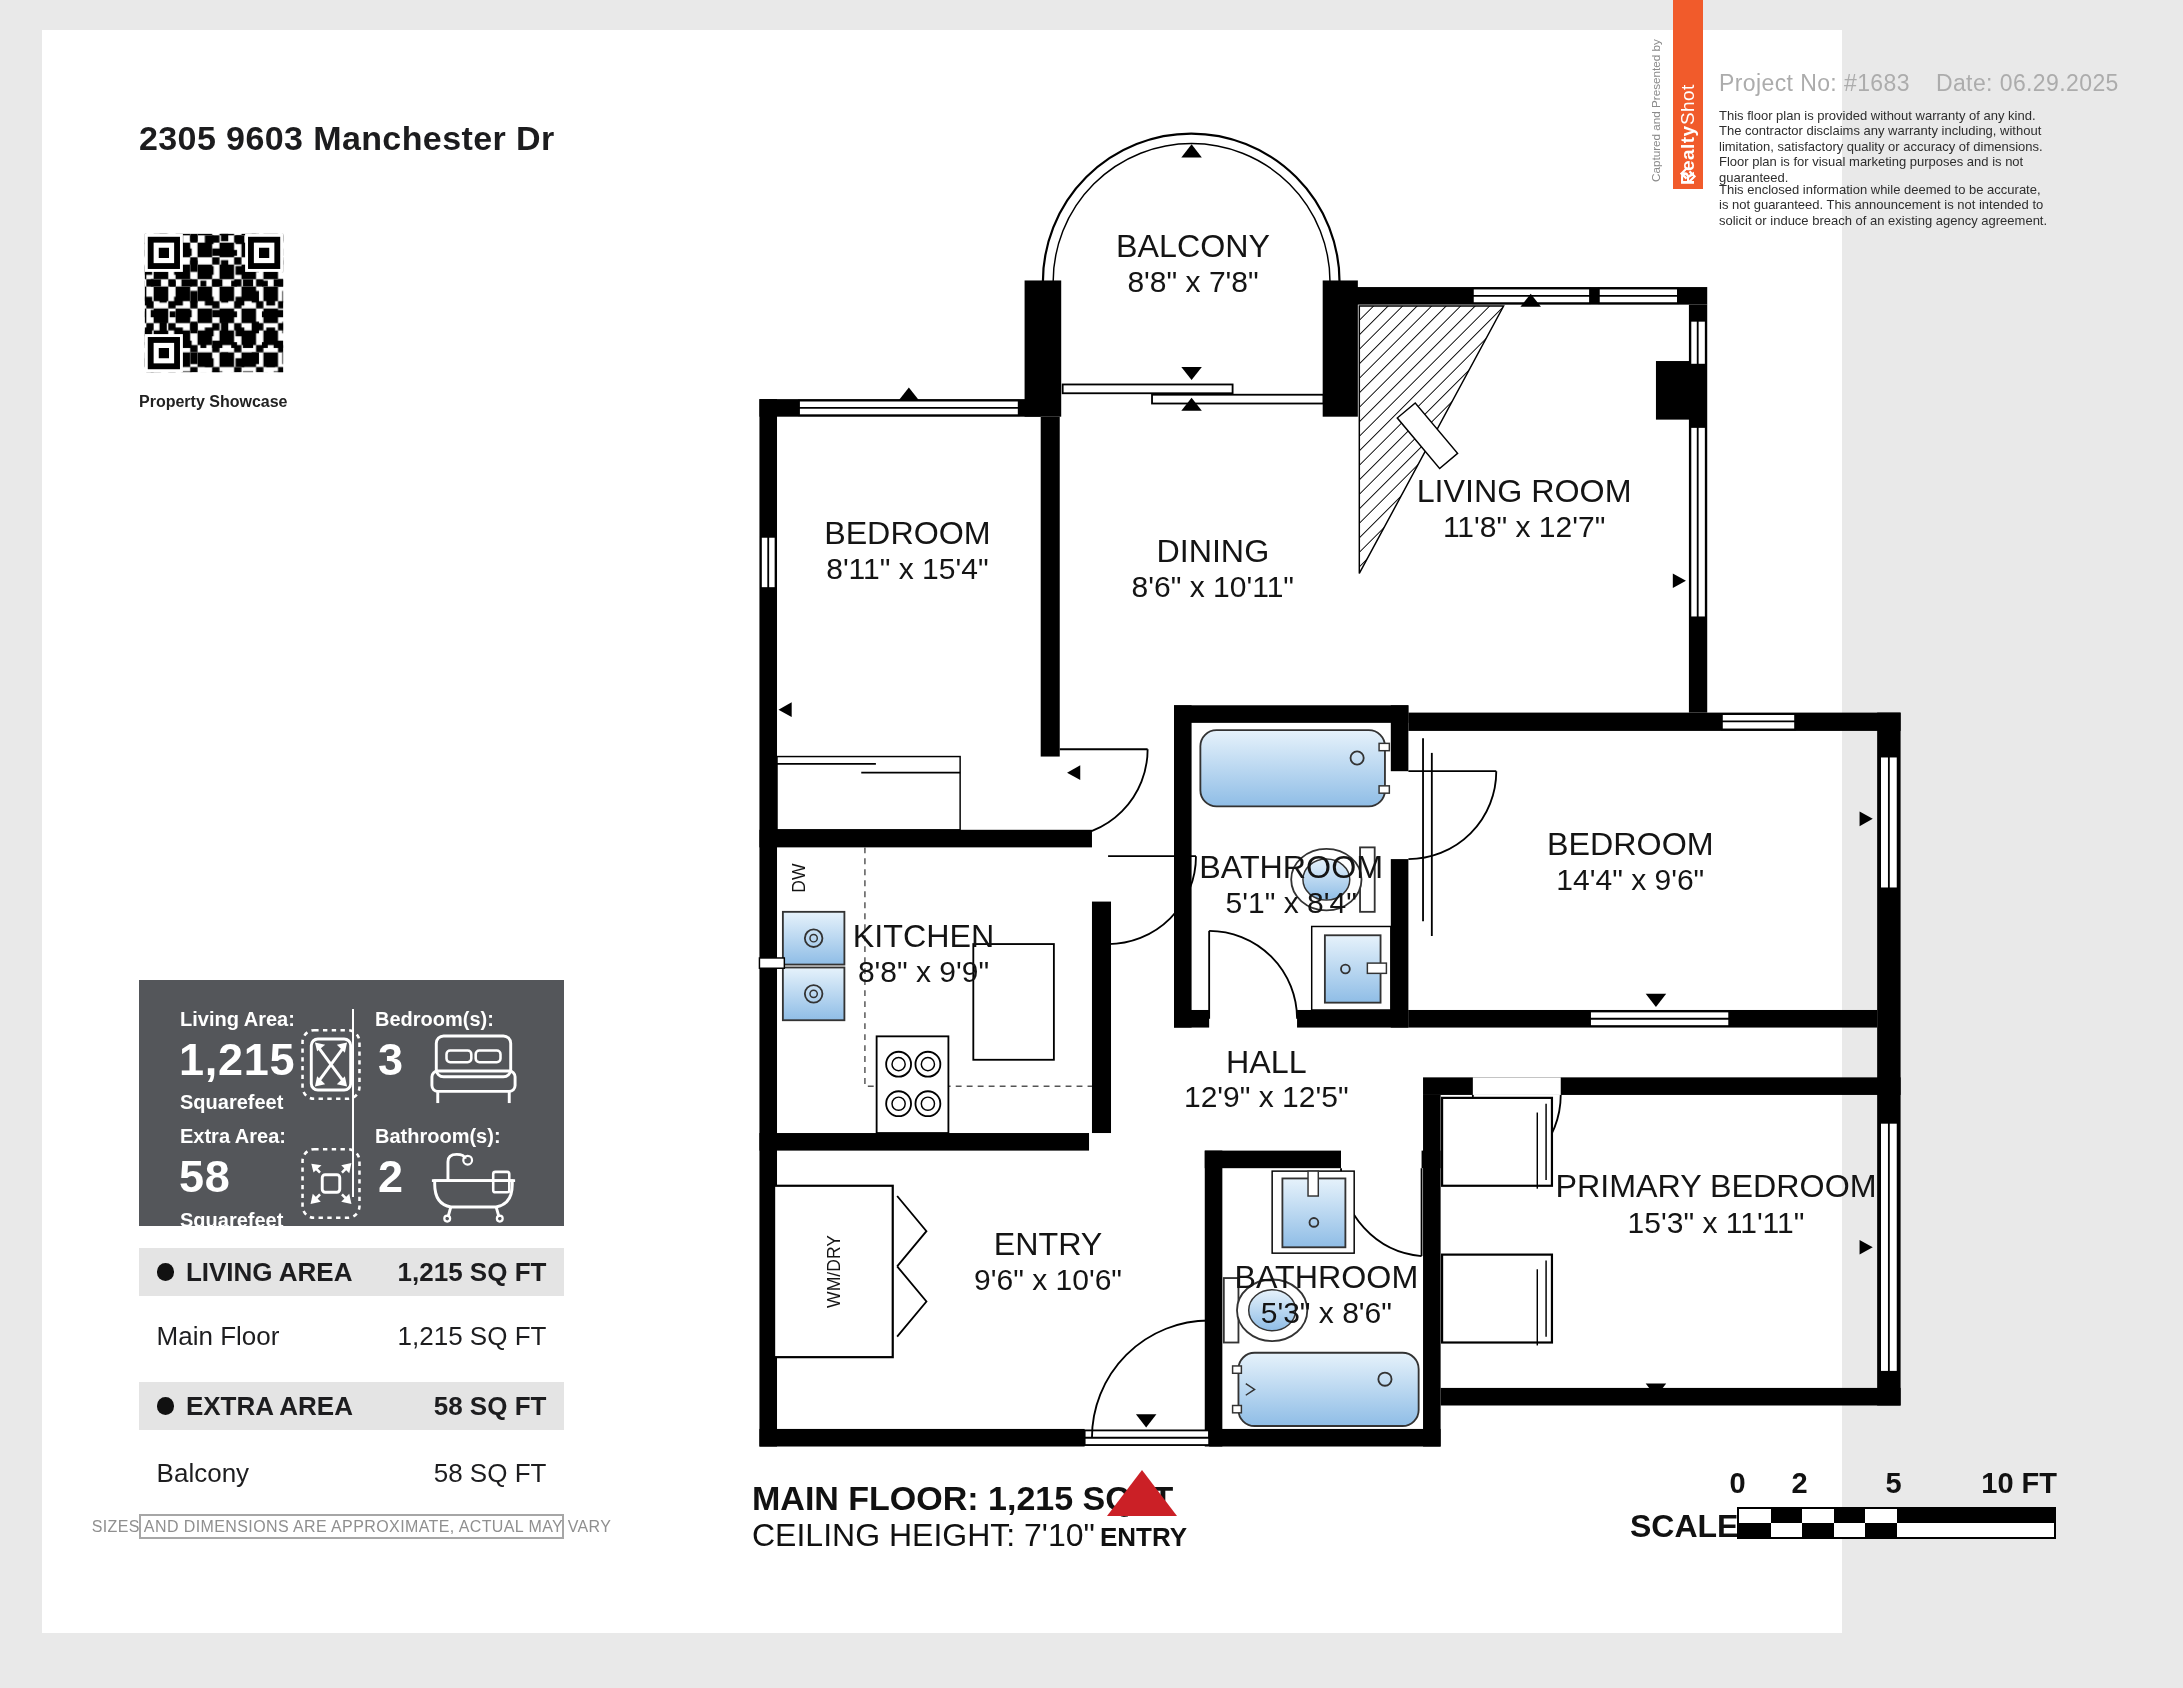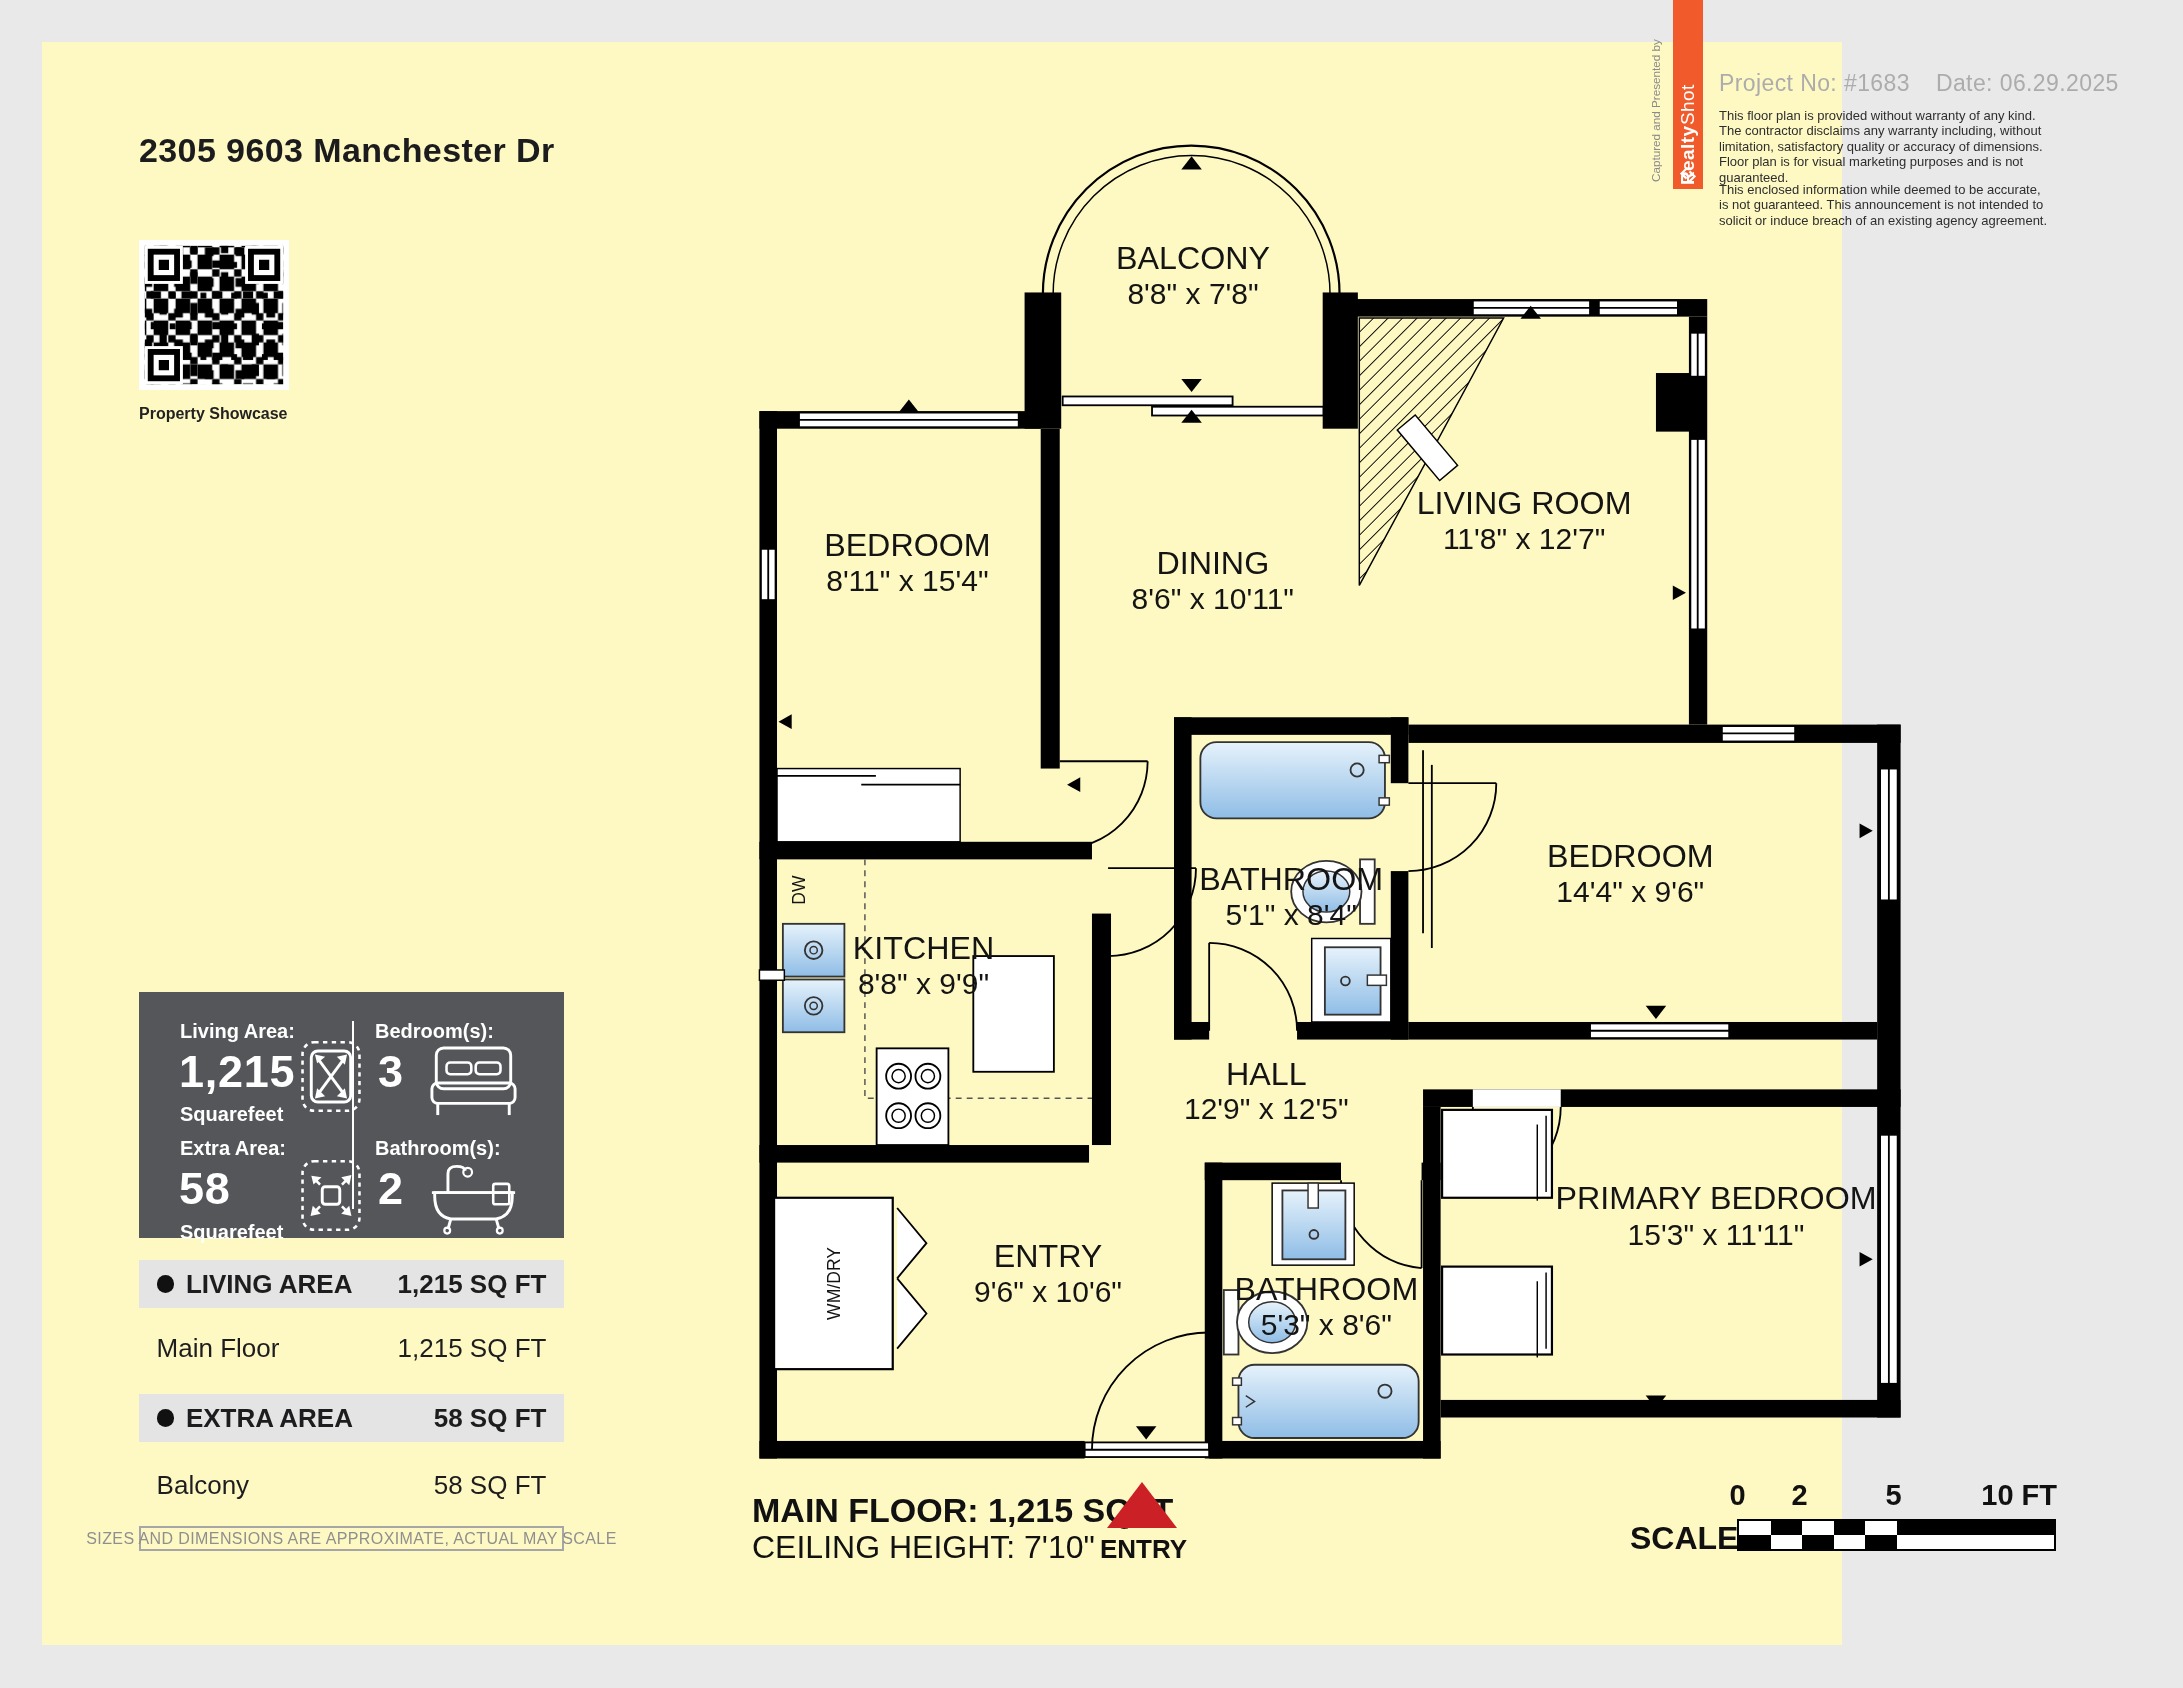--- a/index.html
+++ b/index.html
@@ -1,18 +1,18 @@
 <!DOCTYPE html>
 <html style="font-size:11.7px"><head>
 <meta charset="utf-8">
 <style>
   html,body{margin:0;padding:0;}
   body{width:2183px;height:1688px;position:relative;background:#E9E9E9;
        font-family:"Liberation Sans", sans-serif;color:#1d1d1f;overflow:hidden;}
-  .card{position:absolute;left:42px;top:42px;width:1800px;height:1603px;background:#fef9c3;}
+  .card{position:absolute;left:42px;top:30px;width:1800px;height:1603px;background:#ffffff;}
   
   .address{position:absolute;left:97px;top:86px;font-size:34px;font-weight:bold;
            line-height:45px;color:#1c1c1e;letter-spacing:0.4px;}
   .qr{position:absolute;left:97px;top:198px;width:150px;height:150px;}
   .qr-caption{position:absolute;left:97px;top:363px;font-size:16px;font-weight:bold;color:#222;}
   .statbox{position:absolute;left:97px;top:950px;width:425px;height:246px;background:#54565A;}
   .statbox .vdiv{position:absolute;left:50%;top:29px;bottom:29px;width:2.2px;background:#fff;}
   .stat-label{position:absolute;color:#fff;font-size:20px;font-weight:bold;}
   .stat-value{position:absolute;color:#fff;font-size:45px;font-weight:bold;letter-spacing:0.7px;}
   .stat-unit{position:absolute;color:#fff;font-size:20px;font-weight:bold;}
@@ -184,21 +184,21 @@
       <span>EXTRA AREA</span>
       </span>
     <span>58 SQ FT</span>
   </div>
   <div class="areas plain" style="top:1421px;">
     <span class="nm">
         <span>Balcony</span>
       </span>
     <span>58 SQ FT</span>
   </div>
-  <div class="note">SIZES AND DIMENSIONS ARE APPROXIMATE, ACTUAL MAY SCALE</div>
+  <div class="note">SIZES AND DIMENSIONS ARE APPROXIMATE, ACTUAL MAY VARY</div>
 
   <div class="fmain">MAIN FLOOR: 1,215 SQFT</div>
   <div class="fceil">CEILING HEIGHT: 7'10"</div>
   <div class="entry-tri"></div>
   <div class="entry-lbl">ENTRY</div>
   <div class="scale-lbl">SCALE:</div>
   <div class="sbar">
     <div class="srow">
       <div class="sc w"></div>
         <div class="sc b"></div>

